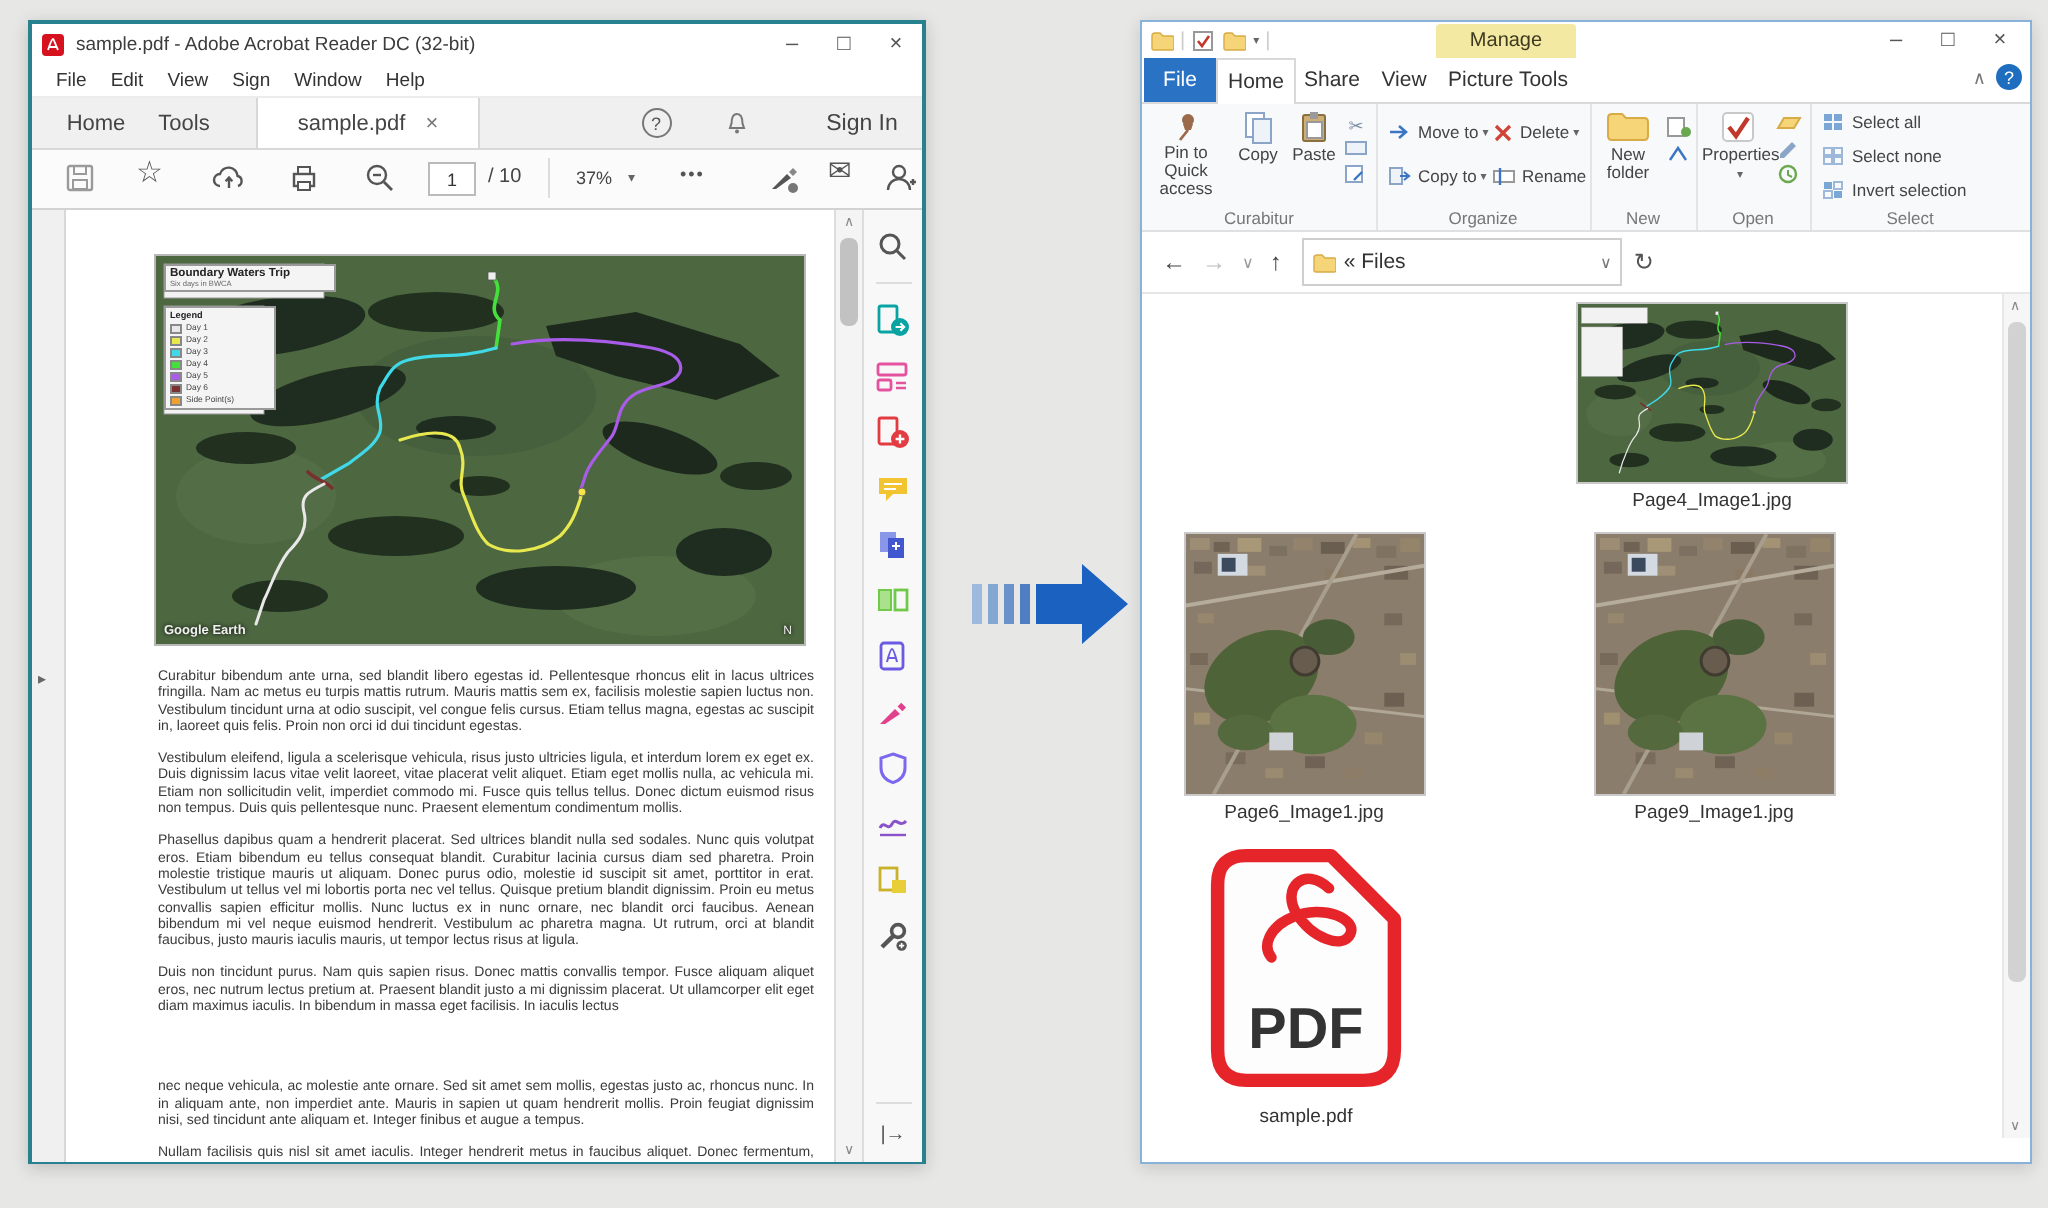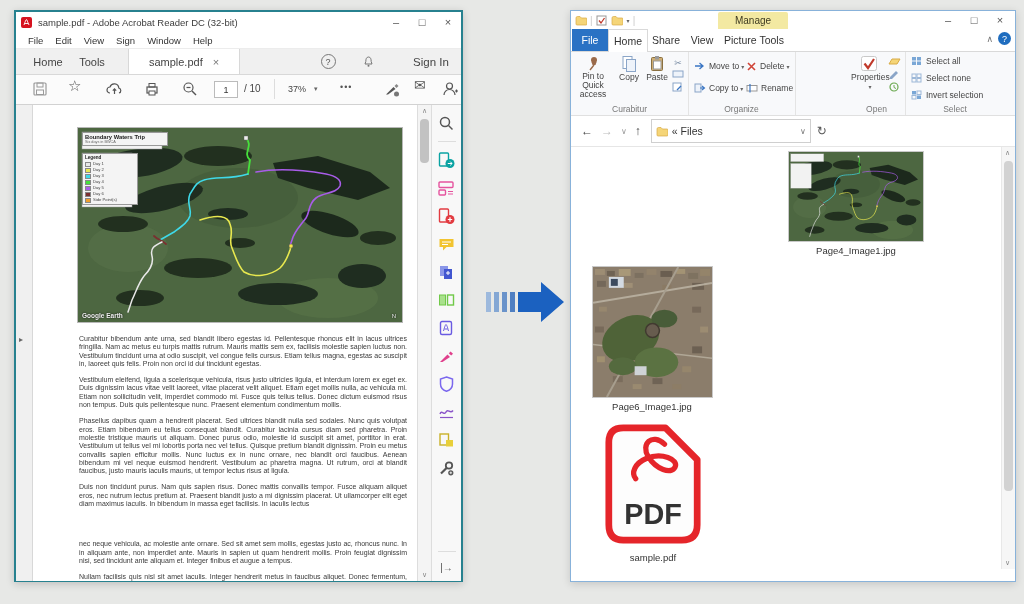--- a/index.html
+++ b/index.html
@@ -475,20 +475,38 @@
         <div class="sm-btn" style="left:58px;top:29px">
           <svg width="12" height="10">
               <rect x="1" y="2.5" width="10" height="5.5" fill="#fff" stroke="#999"></rect>
               <line x1="4" y1="1" x2="4" y2="9.5" stroke="#3a76c4" stroke-width="1.2"></line>
             </svg>
           <span>Rename</span>
         </div>
         <div class="rg-label">Organize</div>
       </div>
 
+      <div class="rgroup" style="left:224px;width:53px">
+        <div class="big-btn" style="left:2px;width:34px">
+          <svg width="22" height="17">
+              <path d="M1,4 q0,-2 2,-2 h5 l2,2 h9 q2,0 2,2 v7 q0,2 -2,2 h-16 q-2,0 -2,-2 z" fill="#f5d578" stroke="#d8ab46"></path>
+            </svg>
+          <span>New folder</span>
+        </div>
+        <div class="ministack" style="left:38px;top:6px">
+          <svg class="mi" width="13" height="11">
+              <rect x="1" y="1" width="8" height="9" fill="#fff" stroke="#999"></rect>
+              <circle cx="10" cy="8" r="2.5" fill="#6aa84f"></circle>
+            </svg>
+          <svg class="mi" width="13" height="11">
+              <path d="M2,9 l4,-6 4,6" fill="none" stroke="#3a76c4" stroke-width="1.2"></path>
+            </svg>
+        </div>
+        <div class="rg-label">New</div>
+      </div>
 
       <div class="rgroup" style="left:277px;width:57px">
         <div class="big-btn" style="left:3px;width:36px">
           <svg width="18" height="17">
               <rect x="1.5" y="1.5" width="15" height="14" rx="2" fill="#fff" stroke="#c9c9c9"></rect>
               <path d="M4.5,8.5 l3.5,4.5 6,-9" stroke="#c0392b" stroke-width="2.2" fill="none"></path>
             </svg>
           <span>Properties</span>
           <span class="dd">▾</span>
         </div>
@@ -560,20 +578,26 @@
             <use href="#map-art"></use>
           </svg>
         <div class="file-label">Page4_Image1.jpg</div>
       </div>
       <div class="file-item" style="left:21px;top:119px;width:120px">
         <svg class="thumbimg" width="119" height="130" viewBox="0 0 120 131" preserveAspectRatio="none">
             <use href="#city-art"></use>
           </svg>
         <div class="file-label">Page6_Image1.jpg</div>
       </div>
+      <div class="file-item" style="left:226px;top:119px;width:120px">
+        <svg class="thumbimg" width="119" height="130" viewBox="0 0 120 131" preserveAspectRatio="none">
+            <use href="#city-art"></use>
+          </svg>
+        <div class="file-label">Page9_Image1.jpg</div>
+      </div>
       <div class="file-item" style="left:31px;top:276px;width:102px">
         <svg width="100" height="122" viewBox="0 0 102 127">
           <path d="M20,5 H64 L97,38 V106 Q97,122 81,122 H20 Q5,122 5,106 V20 Q5,5 20,5 Z" fill="#fdfdfd" stroke="#e5252a" stroke-width="7" stroke-linejoin="round"></path>
           <path d="M63,22 C50,10 38,22 46,35 C54,48 70,54 74,46 C78,38 60,30 44,37 C32,42 28,52 33,58" fill="none" stroke="#e5252a" stroke-width="5.5" stroke-linecap="round"></path>
           <text x="51" y="105" text-anchor="middle" font-family="Liberation Sans, sans-serif" font-size="30" font-weight="bold" fill="#333">PDF</text>
         </svg>
         <div class="file-label">sample.pdf</div>
       </div>
       <div class="e-scroll">
         <span class="abs" style="top:2px;left:3px;font-size:7px;color:#888">∧</span>

